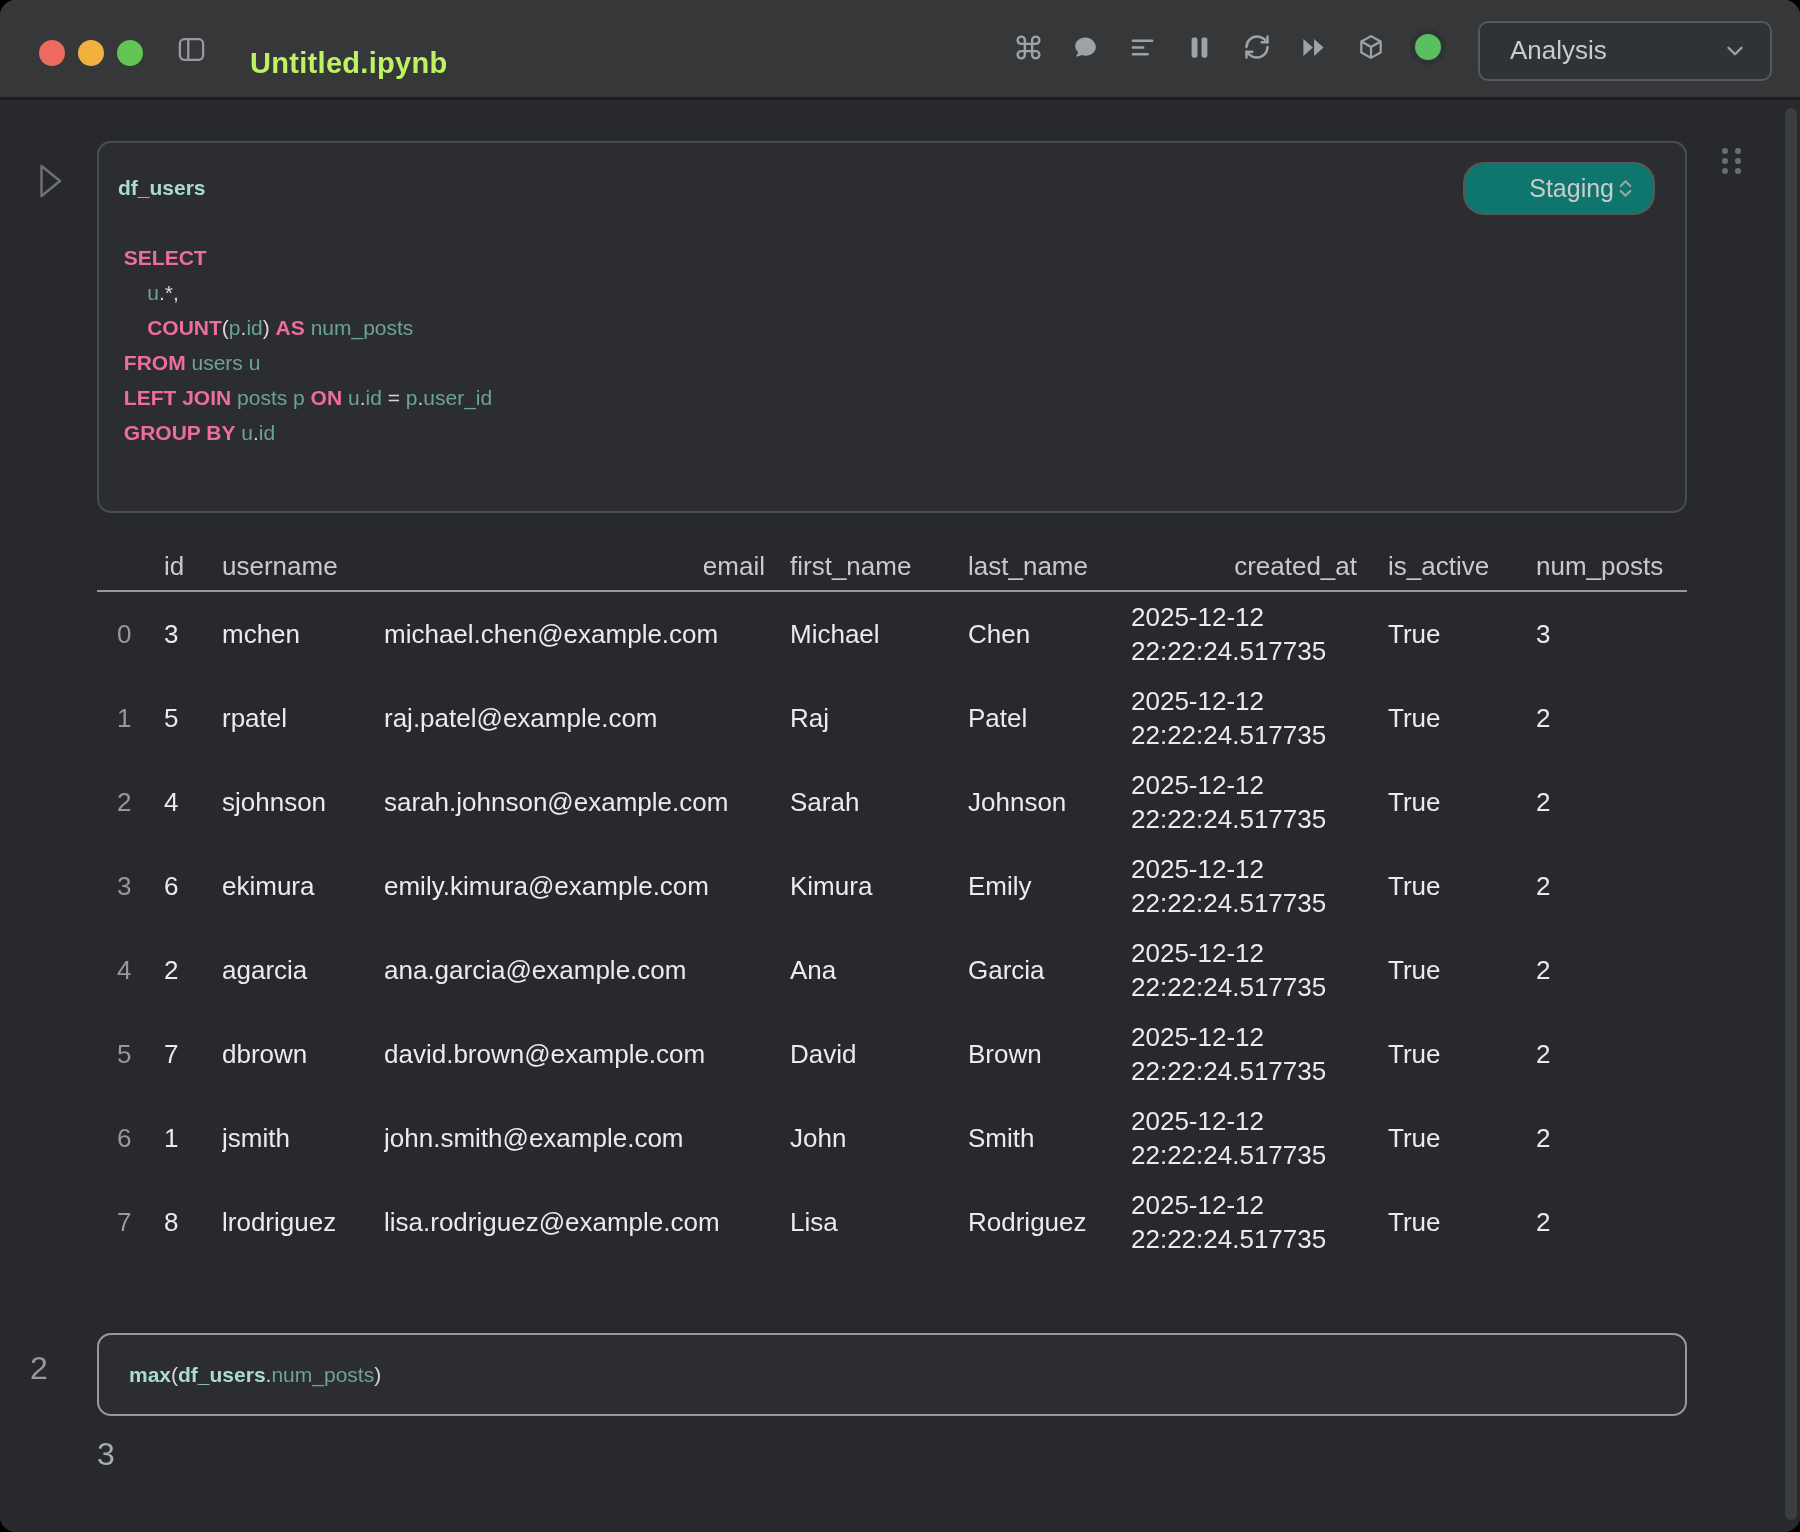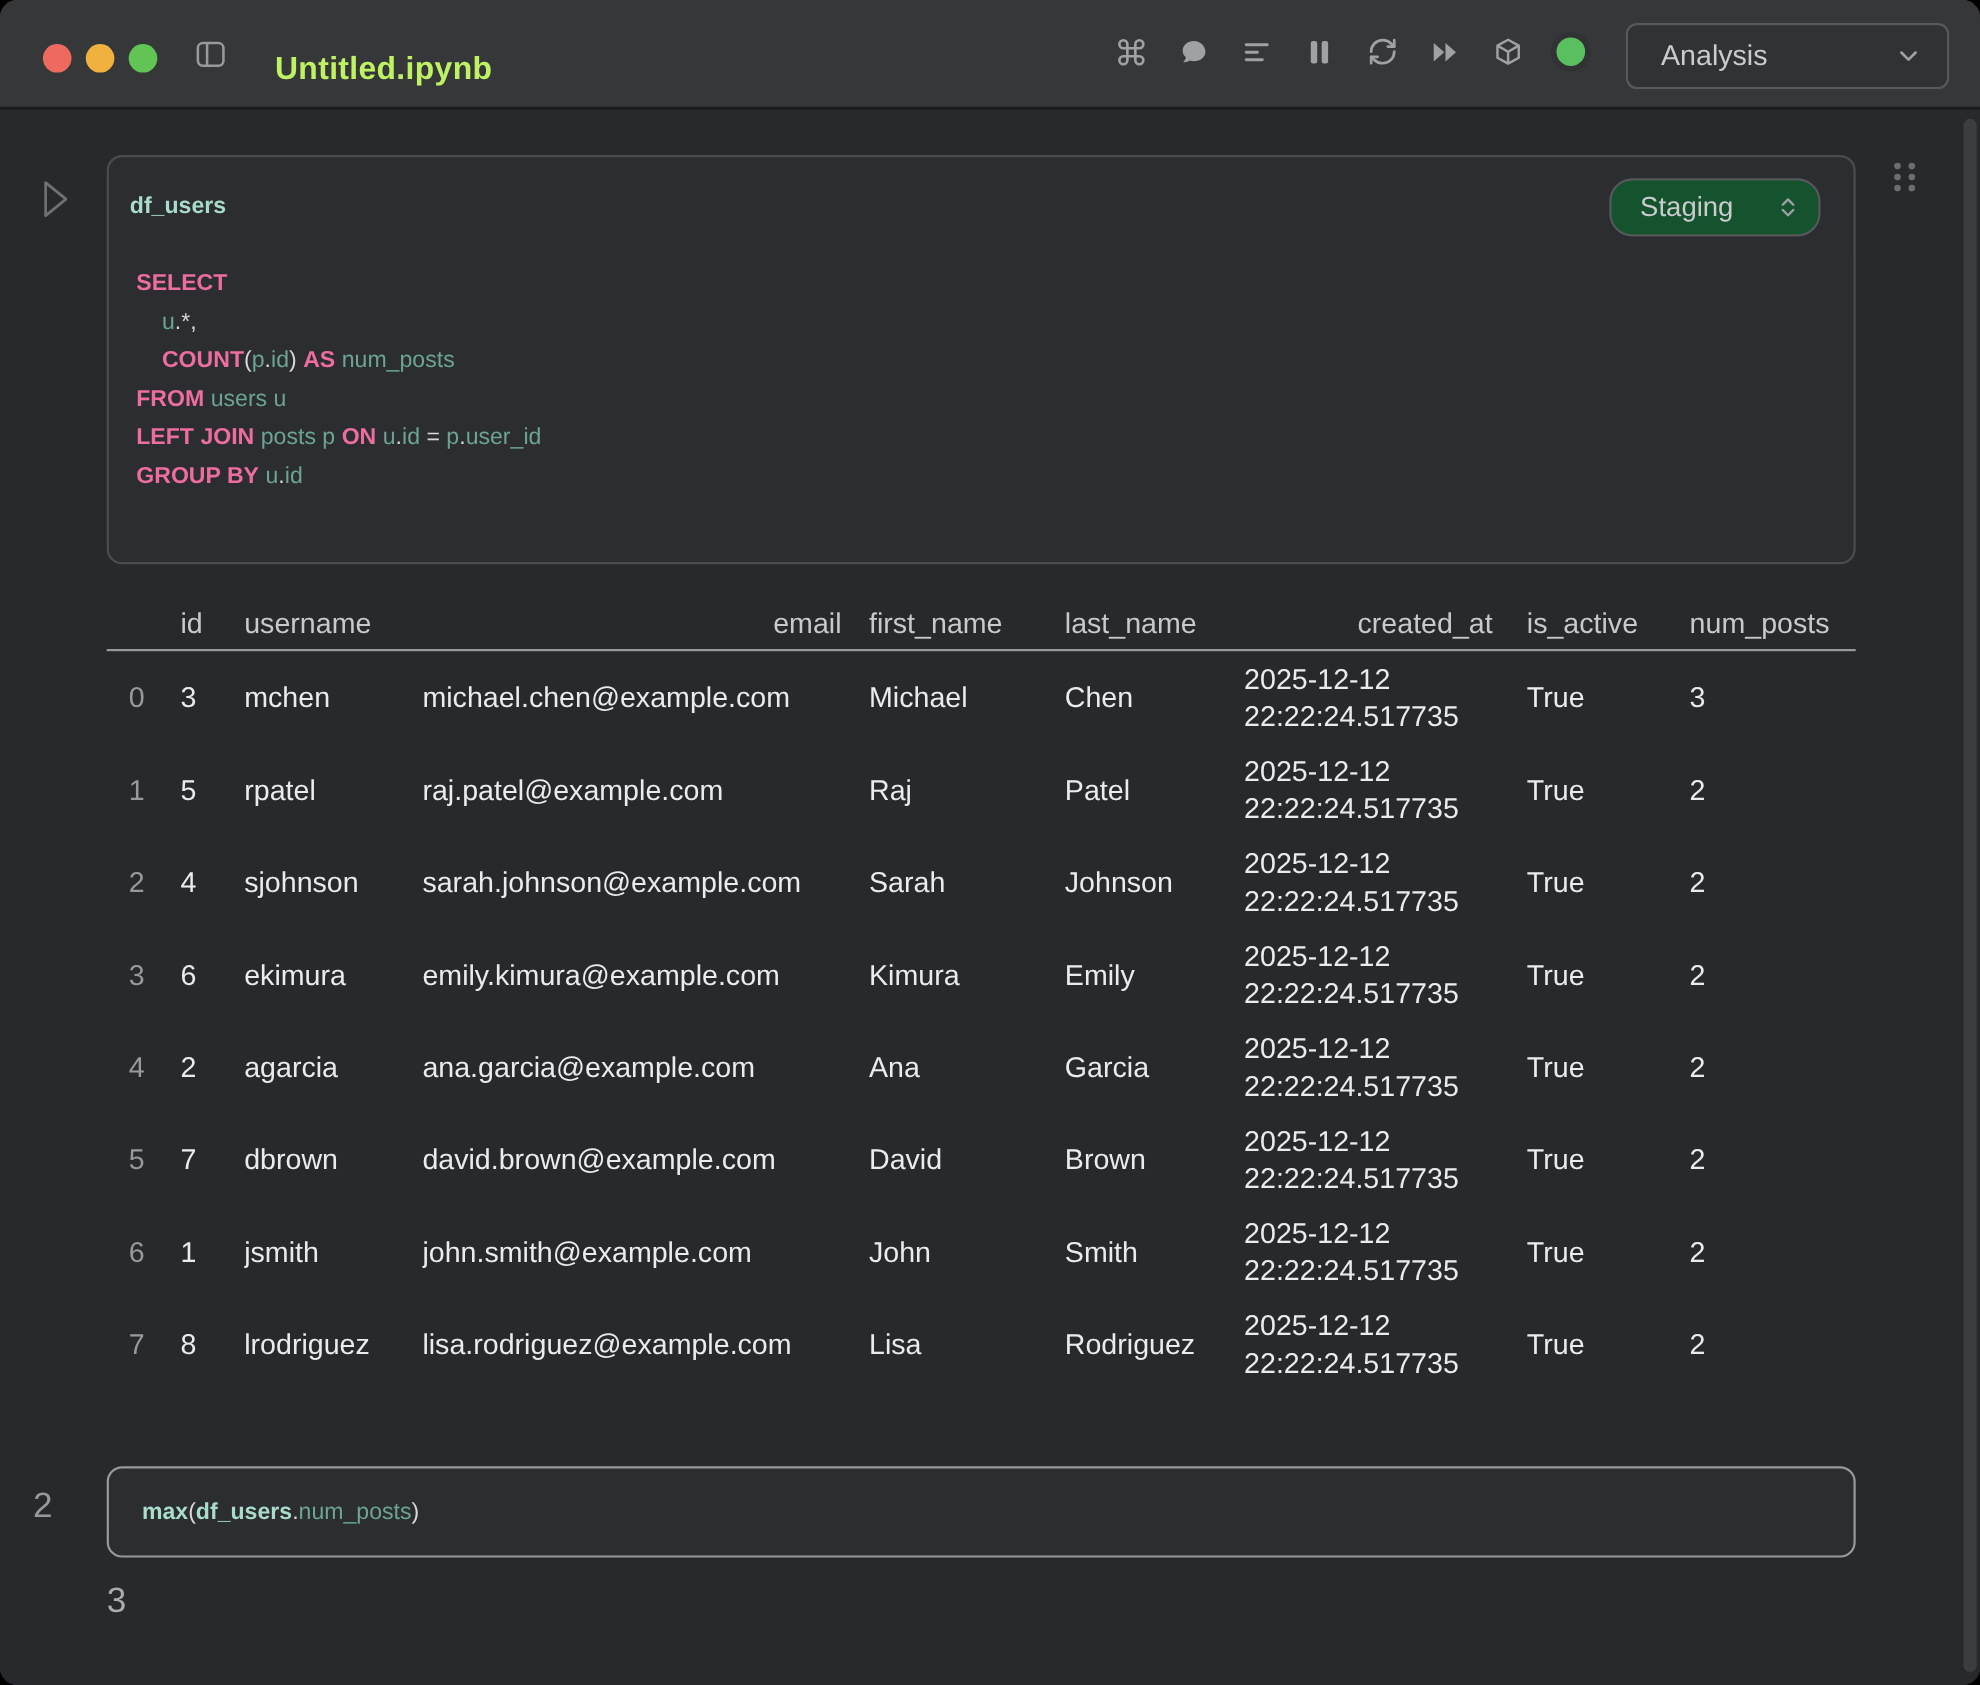--- a/index.html
+++ b/index.html
@@ -34,22 +34,22 @@
   .cell2{top:1233px;height:83px;border-color:#97999c;display:flex;align-items:center;}
   .code{font-family:Liberation Sans, sans-serif;font-size:21px;
     line-height:35px;color:#d9d5d9;}
   .code1{padding:27px 0 0 19px;}
   .code2{padding-left:30px;}
   .line{white-space:pre;min-height:35px;}
   .tok-kw{color:var(--c-kw);font-weight:bold;}
   .tok-var{color:var(--c-var);font-weight:bold;}
   .tok-id{color:var(--c-id);}
   .tok-pn{color:var(--c-pn);}
-  .staging{position:absolute;top:19px;right:30px;width:192px;height:53px;background:#14532d;
-    font-size:25px;padding:0 16px 0 26px;justify-content:space-between;border-radius:21px;}
+  .staging{position:absolute;top:19px;right:30px;width:192px;height:53px;background:#0f766e;
+    font-size:25px;padding:0 16px 0 26px;justify-content:flex-end;border-radius:21px;}
   .grip{position:absolute;left:1722px;top:48px;display:grid;grid-template-columns:6px 6px;
     gap:4px 7px;cursor:grab;}
   .grip i{width:6px;height:6px;border-radius:50%;background:#6b6e71;}
   
   .tbl-head,.tbl-body{position:absolute;left:97px;width:1590px;display:grid;
     grid-template-columns:67px 58px 162px 406px 178px 163px 257px 148px 151px;}
   .tbl-head{top:443px;height:47px;border-bottom:2px solid #96989a;}
   .tbl-body{top:492px;grid-auto-rows:84px;}
   .hcell{display:flex;align-items:center;color:#c7c9cb;font-size:26px;}
   .cell-td{display:flex;align-items:center;color:#eaebec;font-size:26px;overflow:hidden;}

